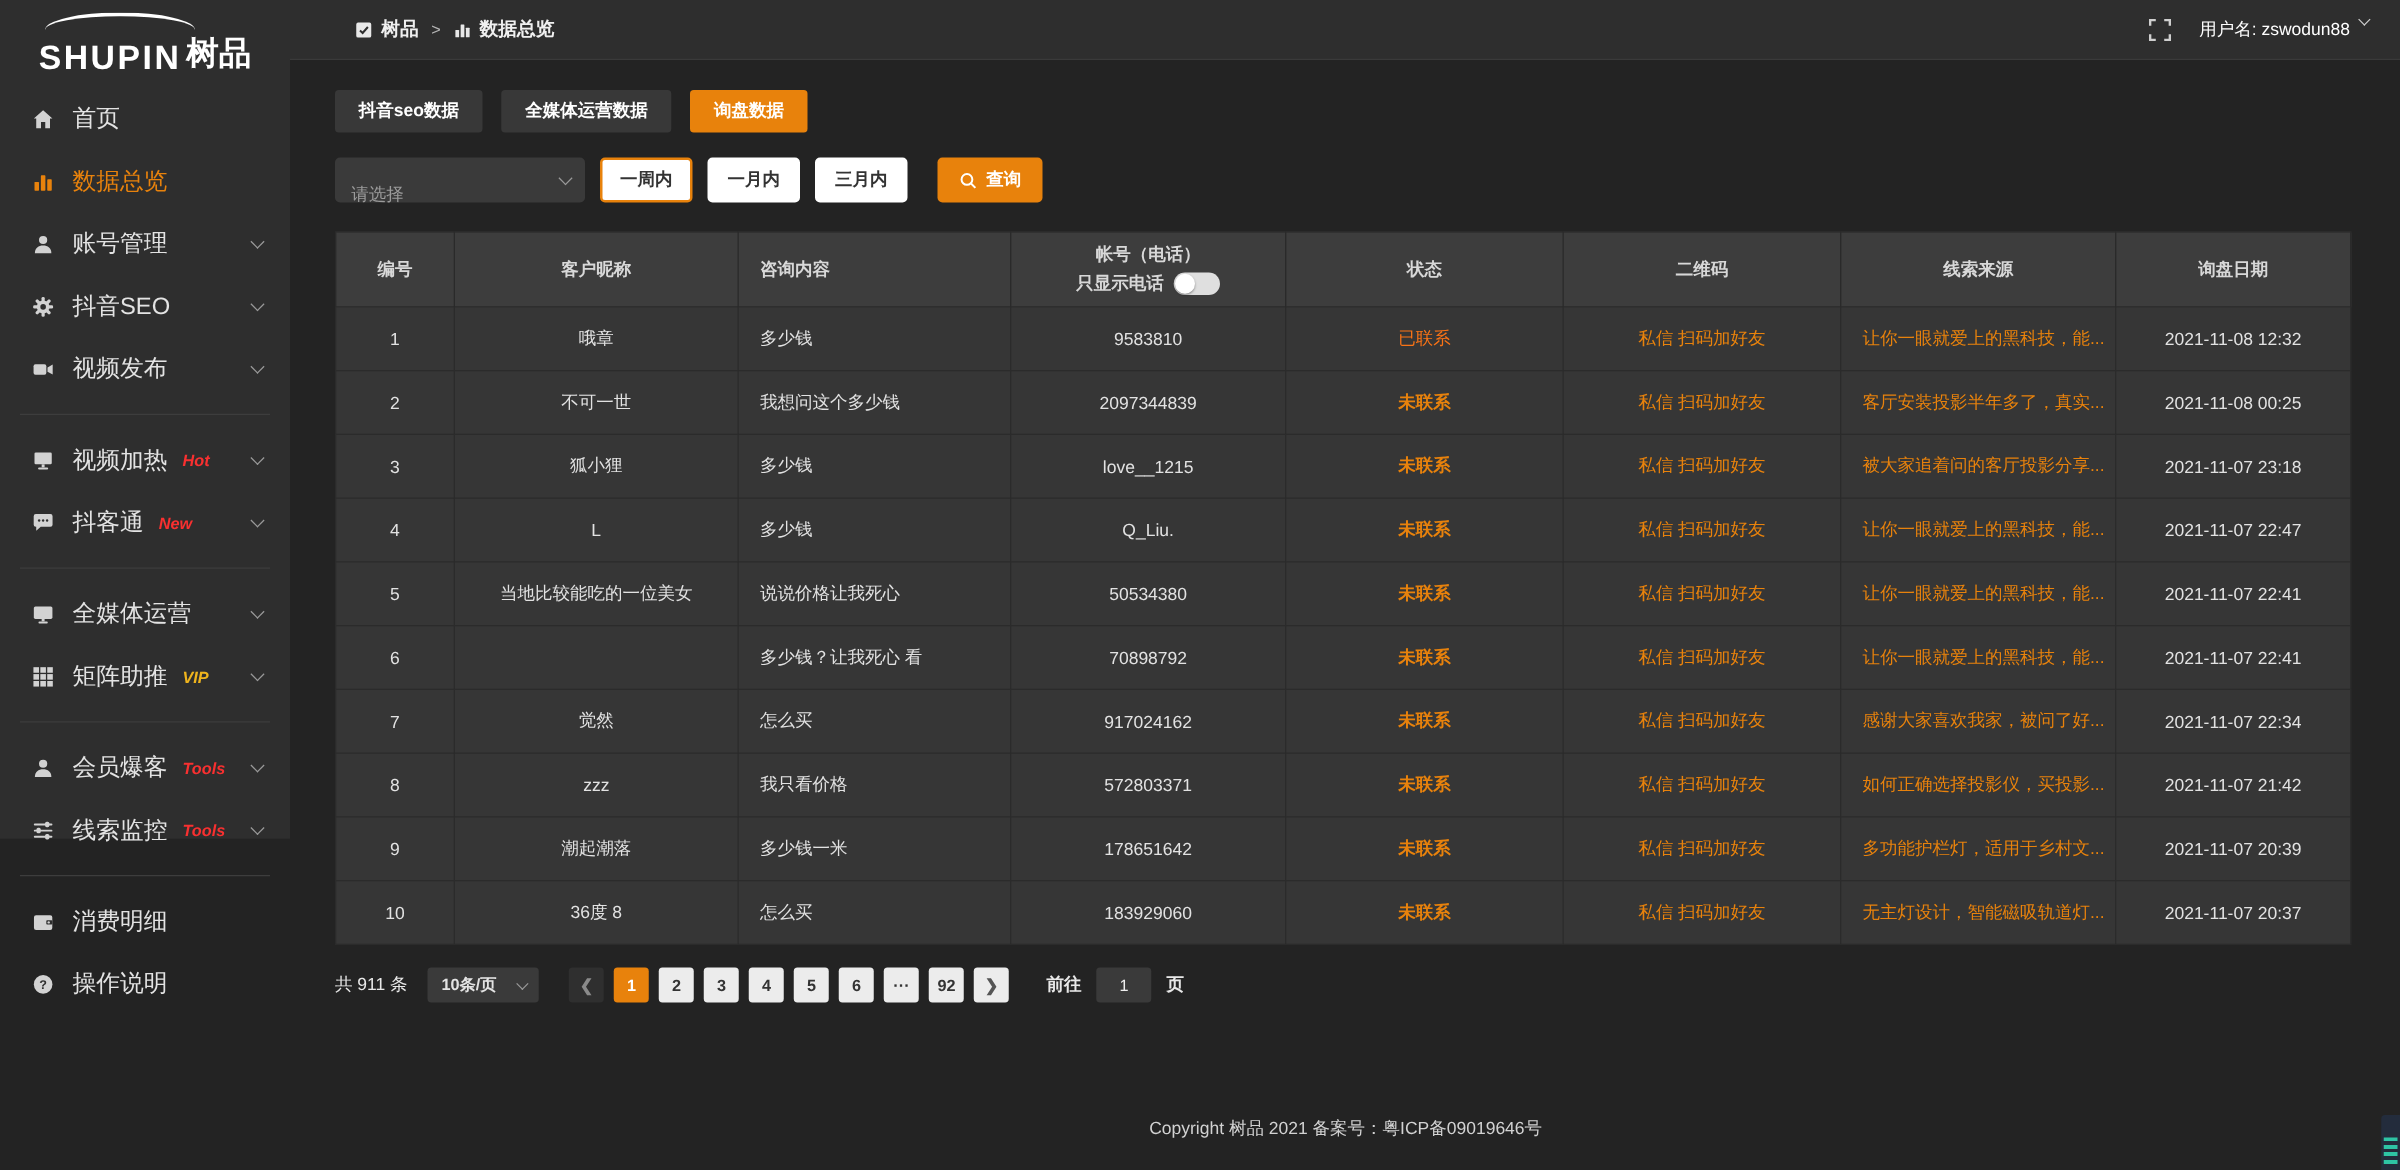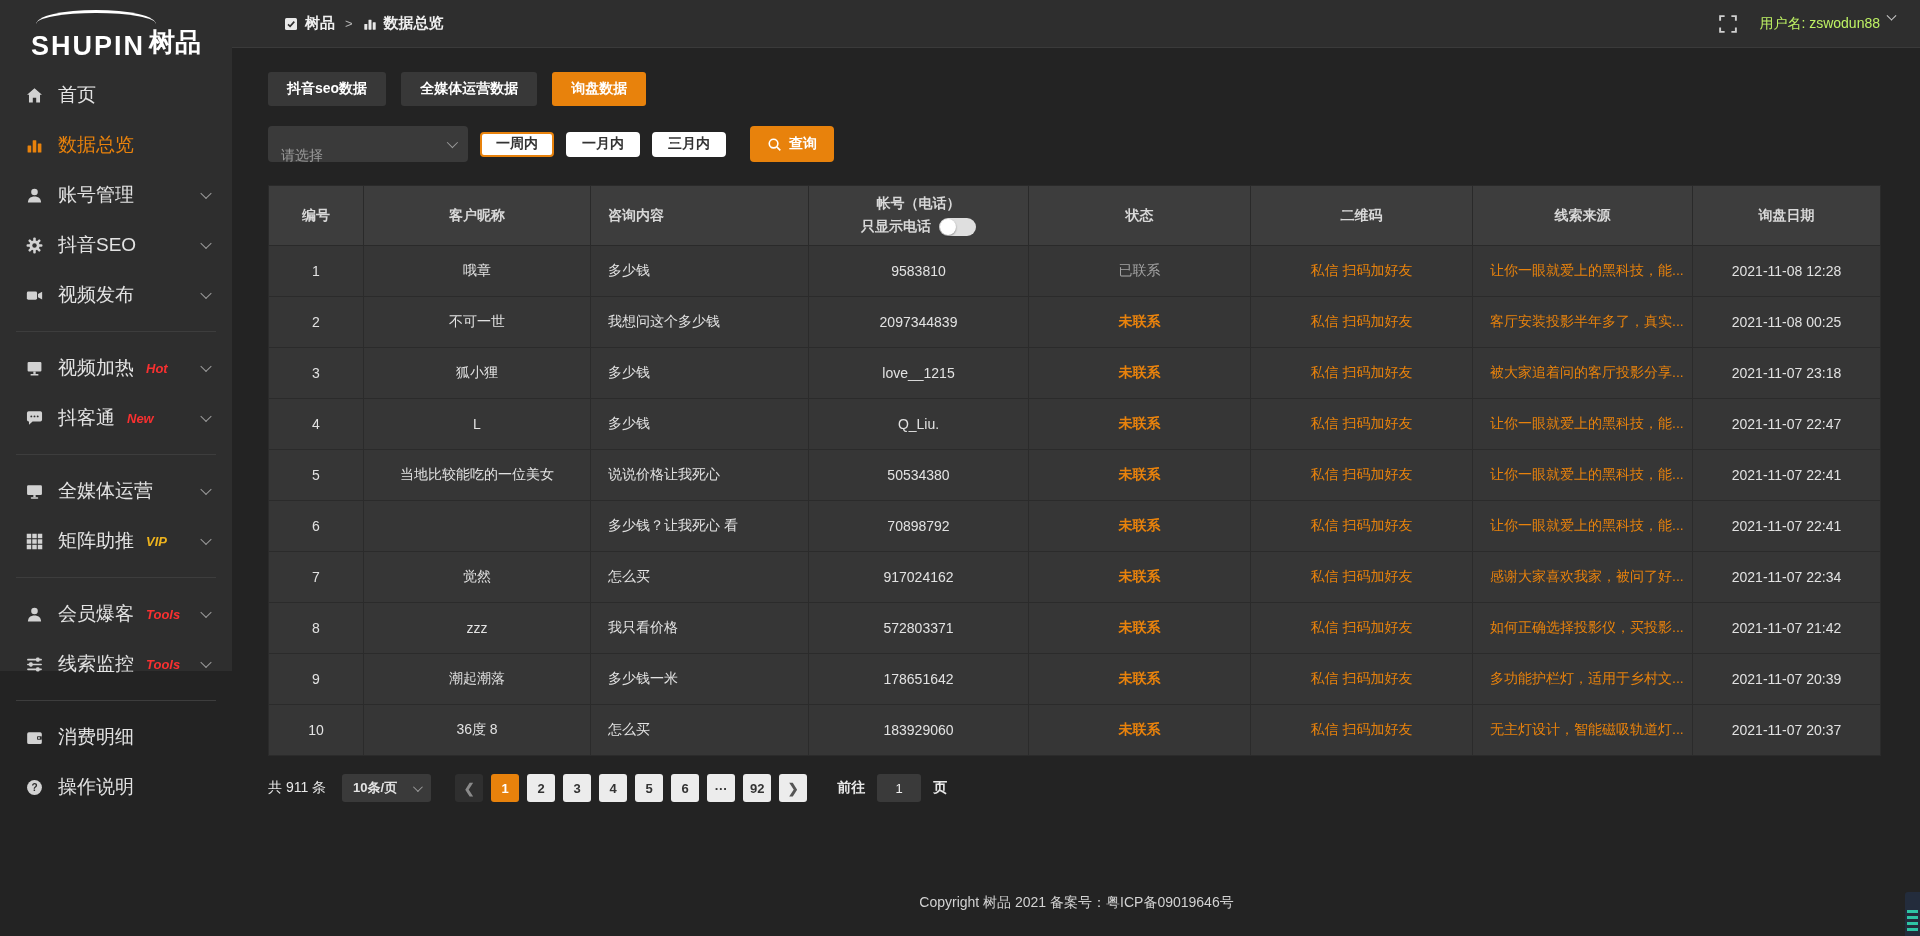--- a/index.html
+++ b/index.html
@@ -33,53 +33,53 @@
 
   
   .main { flex:1; display:flex; flex-direction:column; position:relative; }
   .topbar { height:48px; background:#2e2e2e; border-bottom:1px solid #3a3a3a;
     display:flex; align-items:center; justify-content:space-between; padding:0 26px 0 52px; flex-shrink:0; }
   .crumbs { display:flex; align-items:center; gap:10px; }
   .crumb { display:flex; align-items:center; gap:7px; font-size:15px; font-weight:bold; color:#f0f0f0; cursor:pointer; }
   .crumb-sep { color:#b5b5b5; font-size:13px; }
   .topbar-right { display:flex; align-items:center; gap:22px; }
   .fullscreen { width:18px; height:18px; cursor:pointer; }
-  .user { display:flex; align-items:flex-start; gap:8px; font-size:14px; color:#bef264; cursor:pointer; }
+  .user { display:flex; align-items:flex-start; gap:8px; font-size:14px; color:#ffffff; cursor:pointer; }
   .user .chev-d { width:7px; height:7px; border-right:1.5px solid #cfcfcf; border-bottom:1.5px solid #cfcfcf;
     transform:rotate(45deg) translate(-2px,-2px); }
 
   
   .content { padding:24px 40px 12px 36px; flex:1; }
   .tabs { display:flex; gap:15px; }
   .tab-btn { height:34px; padding:0 19px; background:#383838; border:none; border-radius:3px;
     color:#fff; font-size:14px; font-weight:bold; cursor:pointer; font-family:inherit; }
   .tab-btn.active { background:#e8820c; }
 
   .filters { display:flex; align-items:center; margin-top:20px; }
   .sel { width:200px; height:36px; background:#3a3a3a; border-radius:4px; display:flex;
     align-items:center; justify-content:space-between; padding:0 13px; cursor:pointer; }
   .sel-label { font-size:14px; color:#9b9b9b;margin-top:23px; }
   .sel .chev-d { width:8px; height:8px; border-right:1.5px solid #9a9a9a; border-bottom:1.5px solid #9a9a9a;
     transform:rotate(45deg) translateY(-2px); }
-  .range-btn { height:25px; padding:0 14px; background:#fff; border:2px solid #fff; border-radius:4px;
+  .range-btn { height:36px; padding:0 14px; background:#fff; border:2px solid #fff; border-radius:4px;
     color:#333; font-size:14px; font-weight:bold; margin-left:12px; cursor:pointer; font-family:inherit; }
   .range-btn.active { border-color:#e8820c; }
   .search-btn { height:36px; padding:0 17px; margin-left:24px; background:#e8820c; border:none; border-radius:4px;
     color:#fff; font-size:14px; font-weight:bold; display:flex; align-items:center; gap:7px; cursor:pointer; font-family:inherit; }
 
   
   table { width:100%; border-collapse:collapse; margin-top:23px; background:#363636; table-layout:fixed; }
   th { background:#3d3d3d; height:60px; font-size:14px; font-weight:bold; color:#d8d8d8;
     border:1px solid #2a2a2a; text-align:center; }
   td { height:51px; font-size:14px; color:#e2e2e2; border:1px solid #2b2b2b; text-align:center;
     overflow:hidden; white-space:nowrap; padding:0 6px; }
   td.left, th.left { text-align:left; padding-left:17px; }
   td.orange { color:#e8820c; }
   td.status-cell.uncontacted { color:#e8820c; font-weight:bold; }
-  td.status-cell.contacted { color:#a3a3a3; }
+  td.status-cell.contacted { color:#f97316; }
   .th-sub { display:flex; align-items:center; justify-content:center; gap:8px; margin-top:5px; font-weight:bold; }
   .toggle { width:37px; height:18px; background:#dfdfdf; border-radius:9px; position:relative; cursor:pointer; display:inline-block; }
   .toggle .knob { position:absolute; left:1px; top:1px; width:16px; height:16px; background:#fff;
     border-radius:50%; box-shadow:0 1px 2px rgba(0,0,0,.4); }
 
   
   .pagination { display:flex; align-items:center; margin-top:18px; font-size:14px; }
   .total { color:#e8e8e8; margin-right:16px; }
   .size-sel { height:28px; background:#3a3a3a; border-radius:3px; display:flex; align-items:center;
     gap:16px; padding:0 11px; color:#e3e3e3; font-weight:bold; font-size:13px; cursor:pointer; margin-right:24px; }
@@ -385,21 +385,21 @@
         <tbody>
 
         <tr>
             <td>1</td>
             <td>哦章</td>
             <td class="left">多少钱</td>
             <td>9583810</td>
             <td class="status-cell contacted">已联系</td>
             <td class="orange">私信 扫码加好友</td>
             <td class="left orange">让你一眼就爱上的黑科技，能...</td>
-            <td>2021-11-08 12:28</td>
+            <td>2021-11-08 12:32</td>
           </tr>
             <tr>
             <td>2</td>
             <td>不可一世</td>
             <td class="left">我想问这个多少钱</td>
             <td>2097344839</td>
             <td class="status-cell uncontacted">未联系</td>
             <td class="orange">私信 扫码加好友</td>
             <td class="left orange">客厅安装投影半年多了，真实...</td>
             <td>2021-11-08 00:25</td>

